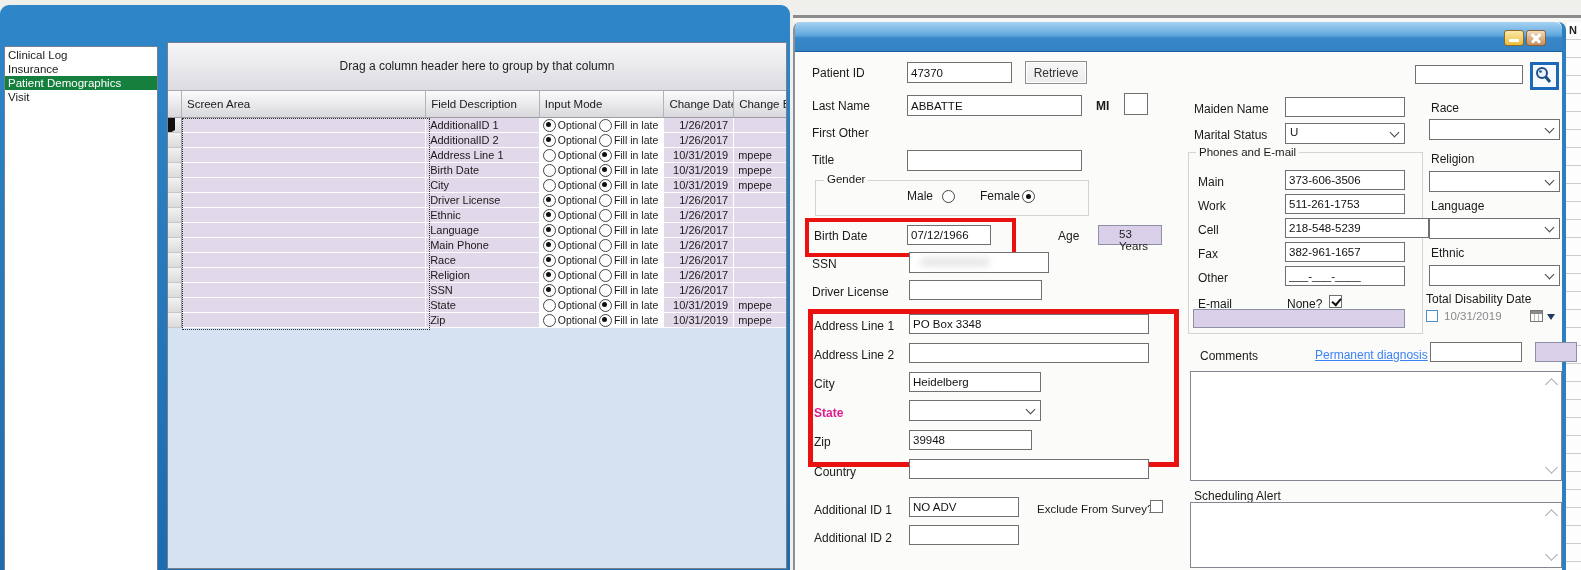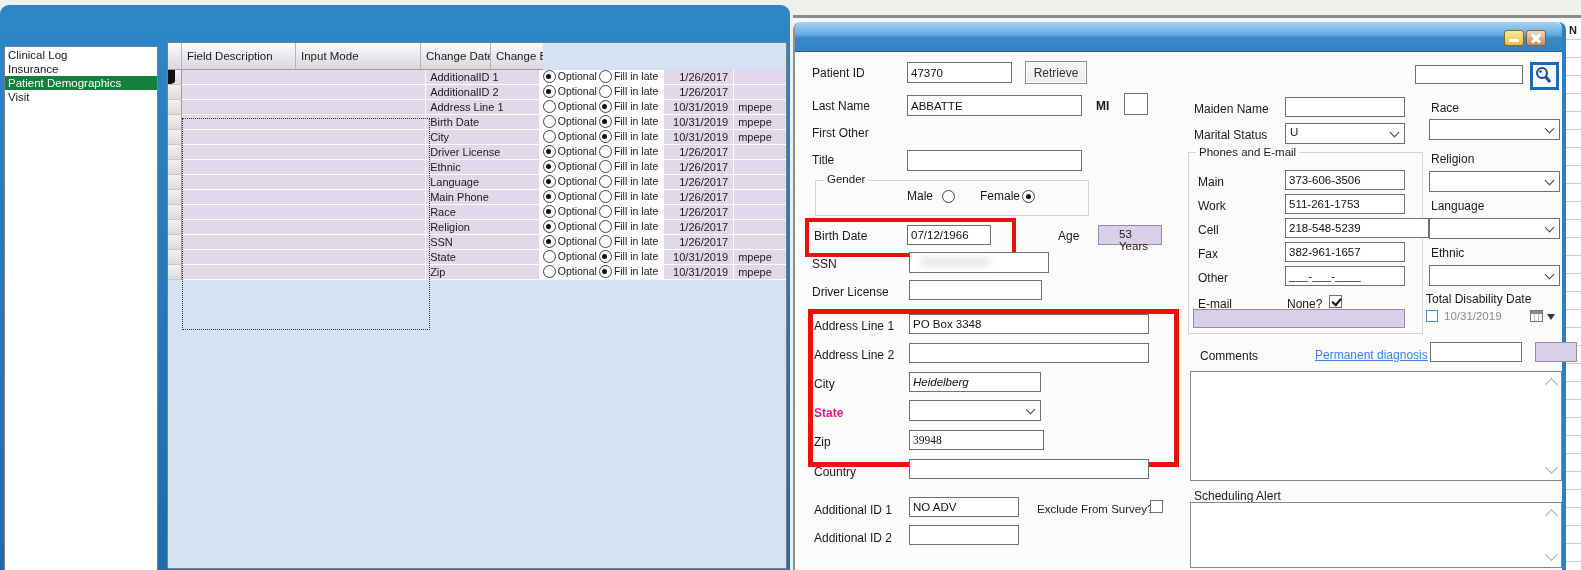--- a/index.html
+++ b/index.html
@@ -32,21 +32,21 @@
         border:1px solid #76808C;box-sizing:border-box;overflow:hidden}
   .gband{height:47px;background:linear-gradient(#F6F6F8,#DCDCE1);border-bottom:1px solid #A9A9B0;
         text-align:center;line-height:47px;font-size:12px;color:#222}
   .ghead{display:flex;height:27px}
   .hc{background:linear-gradient(#FBFBFC,#D8D8DD);border-right:1px solid #B3B3BA;border-bottom:1px solid #9C9CA3;
       box-sizing:border-box;font-size:11.5px;line-height:26px;padding-left:5px;overflow:hidden;white-space:nowrap}
   .grow{display:flex;height:15px}
   .gc{box-sizing:border-box;border-right:1px solid #fff;border-bottom:1px solid #fff;background:#E1D8EA;
       font-size:11px;line-height:13px;padding:1px 0 0 4px;overflow:hidden;white-space:nowrap}
   .gc.ind{background:linear-gradient(#F2F2F2,#DBDBDB);border-right:1px solid #9A9AA0;border-bottom:1px solid #C6C6CC;padding:0}
-  .gc.mode{background:#fff;display:flex;align-items:flex-start;gap:2px;font-size:10.5px;padding:0 0 0 3px}
+  .gc.mode{background:#fff;display:flex;align-items:center;gap:2px;font-size:10.5px;padding:0 0 0 3px}
   .gc.date{text-align:right;padding-right:5px}
   .w0{width:14px}.w1{width:245px}.w2{width:114px}.w3{width:125px}.w4{width:70px}.w5{width:52px;border-right:none}
   .tri{width:0;height:0;border-left:7px solid #111;border-top:4px solid transparent;border-bottom:4px solid transparent;margin:3px auto 0}
   .selbox{position:absolute;left:14px;top:75px;width:246px;height:210px;border:1px dotted #333;pointer-events:none}
   .rlb{white-space:nowrap}
   
   .lb{position:absolute;font-size:12px;white-space:nowrap}
   .tin{position:absolute;border:1px solid #707070;background:#fff;box-sizing:border-box;
        font:11.5px "Liberation Sans",sans-serif;padding:1px 3px;color:#111}
   .btn{position:absolute;background:linear-gradient(#F7F7F7,#ECECEC);border:1px solid #8E8E8E;
@@ -94,22 +94,24 @@
   <div class="lwin">
 
     <div class="lbox">
         <div class="nav-item">Clinical Log</div>
         <div class="nav-item">Insurance</div>
         <div class="nav-item sel">Patient Demographics</div>
         <div class="nav-item">Visit</div>
       </div>
 
     <div class="grid">
+      <div class="gband">Drag a column header here to group by that column</div>
       <div class="ghead">
         <div class="hc w0"></div>
+        <div class="hc w1">Screen Area</div>
         <div class="hc w2">Field Description</div>
         <div class="hc w3">Input Mode</div>
         <div class="hc w4">Change Date</div>
         <div class="hc w5">Change By</div>
       </div>
       <div>
           <div class="grow">
             <div class="gc ind w0"><span class="tri"></span></div>
             <div class="gc w1"></div>
             <div class="gc w2">AdditionalID 1</div>
@@ -350,28 +352,28 @@
 
     <span class="lb" style="left:17px;top:263px">Driver License</span>
     <input class="tin" style="left: 114px; top: 258px; width: 133px; height: 20px;" value="">
 
     <div class="red" style="left:13px;top:287px;width:361px;height:148px;border-width:5px"></div>
     <span class="lb" style="left:19px;top:297px">Address Line 1</span>
     <input class="tin" style="left: 114px; top: 292px; width: 240px; height: 20px;" value="PO Box 3348">
     <span class="lb" style="left:19px;top:326px">Address Line 2</span>
     <input class="tin" style="left: 114px; top: 321px; width: 240px; height: 20px;" value="">
     <span class="lb" style="left:19px;top:355px">City</span>
-    <input class="tin" style="left: 114px; top: 350px; width: 132px; height: 20px; font-style: italic;" value="Heidelberg">
+    <input class="tin" style="left: 114px; top: 350px; width: 132px; height: 20px;" value="Heidelberg">
     <span class="lb" style="left:19px;top:384px;color:#DD1E8C;font-weight:bold">State</span>
     <div class="combo" style="left:114px;top:378px;width:132px;height:21px">
       <span></span>
       <span class="chev"></span>
     </div>
     <span class="lb" style="left:19px;top:413px">Zip</span>
-    <input class="tin" style="left: 114px; top: 408px; width: 135px; height: 20px; font-family: Liberation Serif, serif;" value="39948">
+    <input class="tin" style="left: 114px; top: 408px; width: 123px; height: 20px;" value="39948">
     <span class="lb" style="left:19px;top:443px">Country</span>
     <input class="tin" style="left: 114px; top: 437px; width: 240px; height: 20px;" value="">
 
     <span class="lb" style="left:19px;top:481px">Additional ID 1</span>
     <input class="tin" style="left: 114px; top: 475px; width: 110px; height: 20px;" value="NO ADV">
     <span class="lb" style="left:242px;top:481px;font-size:11.5px">Exclude From Survey?</span>
     <span class="cb" style="left:355px;top:478px"></span>
     <span class="lb" style="left:19px;top:509px">Additional ID 2</span>
     <input class="tin" style="left: 114px; top: 503px; width: 110px; height: 20px;" value="">
 

